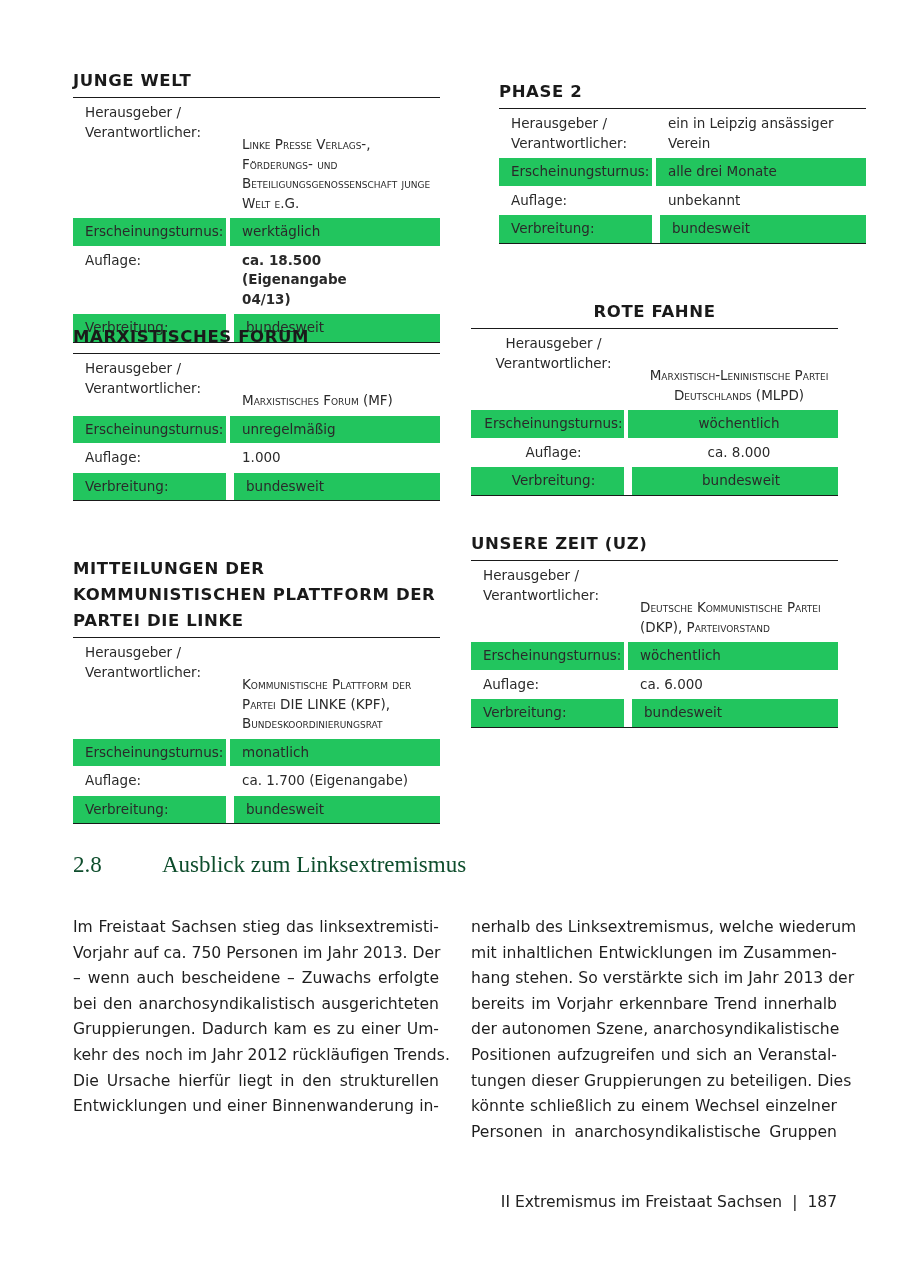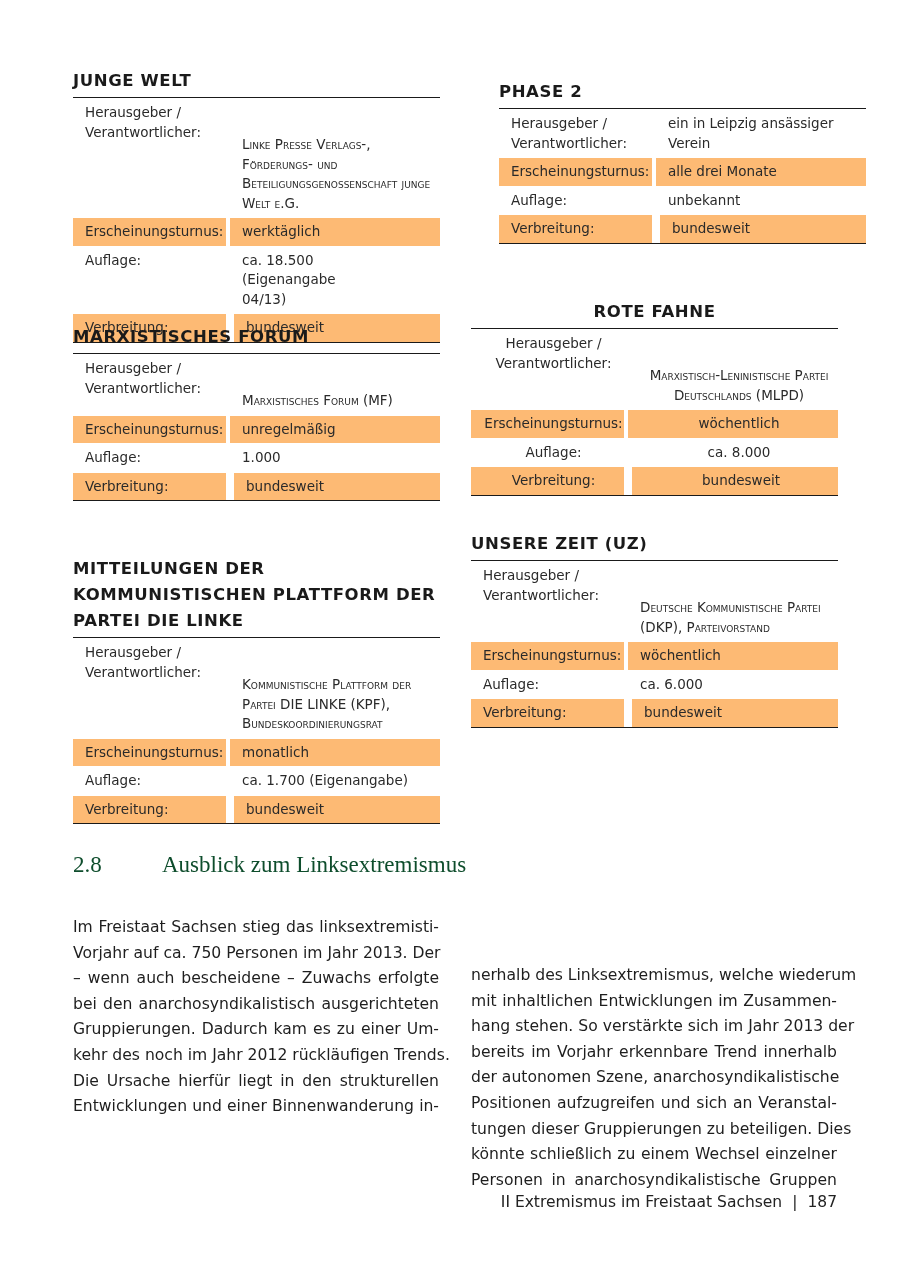--- a/index.html
+++ b/index.html
@@ -8,21 +8,21 @@
       font-family: "DejaVu Sans", sans-serif; color: #222;
     }
     .box { position: absolute; width: 367px; }
     .box h3 {
       margin: 0; font-family: "DejaVu Sans", sans-serif;
       font-weight: bold; font-size: 16.5px; letter-spacing: 0.6px;
       line-height: 26px; color: #1a1a1a; padding-bottom: 3px;
       border-bottom: 1.5px solid #1a1a1a;
     }
     .row { display: flex; gap: 4px; margin-top: 1px; }
-    .row.shade .c { background: #fdba74; }
+    .row.shade .c { background: #22c55e; }
     .c { font-size: 13.5px; line-height: 19.5px; padding: 4px 0 4px 12px; color: #2a2a2a; box-sizing: border-box; }
     .c.k { width: 153px; flex: none; }
     .c.v { flex: 1; }
     .last { border-bottom: 1.5px solid #1a1a1a; gap: 8px; }
     .sc { font-variant: small-caps; font-size: 13.5px; margin-top: 32px; }
     .section-head {
       position: absolute; left: 73px; top: 852px;
       font-family: Liberation Serif, serif; font-size: 23px; color: #0e4d2c;
       display: flex; gap: 12px;
     }
@@ -46,21 +46,21 @@
   <div class="row">
     <div class="c k">Herausgeber /<br>Verantwortlicher:</div>
     <div class="c v sc">Linke Presse Verlags-, Förderungs- und Beteiligungsgenossenschaft junge Welt e.G.</div>
   </div>
   <div class="row shade">
     <div class="c k">Erscheinungsturnus:</div>
     <div class="c v">werktäglich</div>
   </div>
   <div class="row">
     <div class="c k">Auflage:</div>
-    <div class="c v" style="padding-right:60px;">ca. 18.500 (Eigenangabe 04/13)</div>
+    <div class="c v" style="padding-right:60px;font-weight:bold;">ca. 18.500 (Eigenangabe 04/13)</div>
   </div>
   <div class="row shade last">
     <div class="c k">Verbreitung:</div>
     <div class="c v">bundesweit</div>
   </div>
 </div>
 
 <div class="box" style="left:471px; top:79px;margin-left:28px;">
   <h3>PHASE 2</h3>
   <div class="row">
@@ -170,21 +170,21 @@
   <span class="ln">Im Freistaat Sachsen stieg das linksextremisti-</span>
   <span class="ln">Vorjahr auf ca. 750 Personen im Jahr 2013. Der</span>
   <span class="ln">– wenn auch bescheidene – Zuwachs erfolgte</span>
   <span class="ln">bei den anarchosyndikalistisch ausgerichteten</span>
   <span class="ln">Gruppierungen. Dadurch kam es zu einer Um-</span>
   <span class="ln">kehr des noch im Jahr 2012 rückläufigen Trends.</span>
   <span class="ln">Die Ursache hierfür liegt in den strukturellen</span>
   <span class="ln">Entwicklungen und einer Binnenwanderung in-</span>
 </div>
 
-<div class="col" style="left:471px;margin-top:48px;">
+<div class="col" style="left:471px;">
   <span class="ln">nerhalb des Linksextremismus, welche wiederum</span>
   <span class="ln">mit inhaltlichen Entwicklungen im Zusammen-</span>
   <span class="ln">hang stehen. So verstärkte sich im Jahr 2013 der</span>
   <span class="ln">bereits im Vorjahr erkennbare Trend innerhalb</span>
   <span class="ln">der autonomen Szene, anarchosyndikalistische</span>
   <span class="ln">Positionen aufzugreifen und sich an Veranstal-</span>
   <span class="ln">tungen dieser Gruppierungen zu beteiligen. Dies</span>
   <span class="ln">könnte schließlich zu einem Wechsel einzelner</span>
   <span class="ln">Personen in anarchosyndikalistische Gruppen</span>
 </div>

